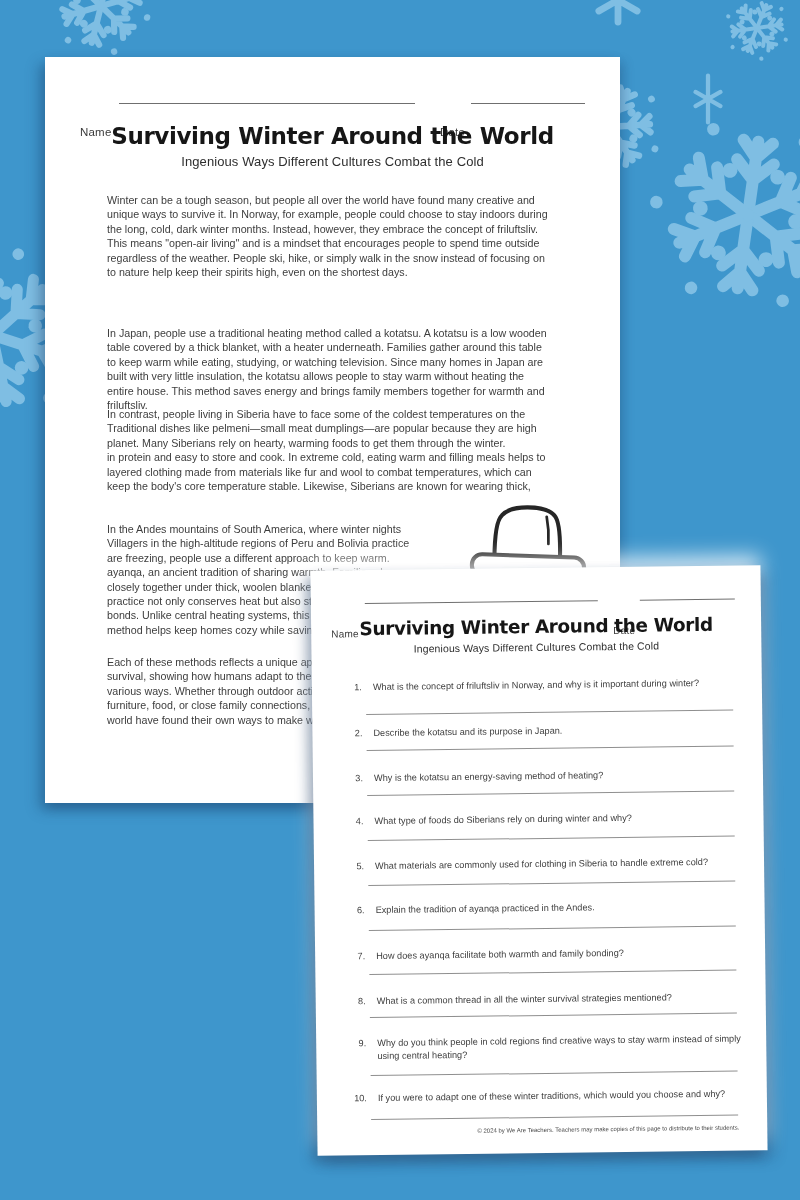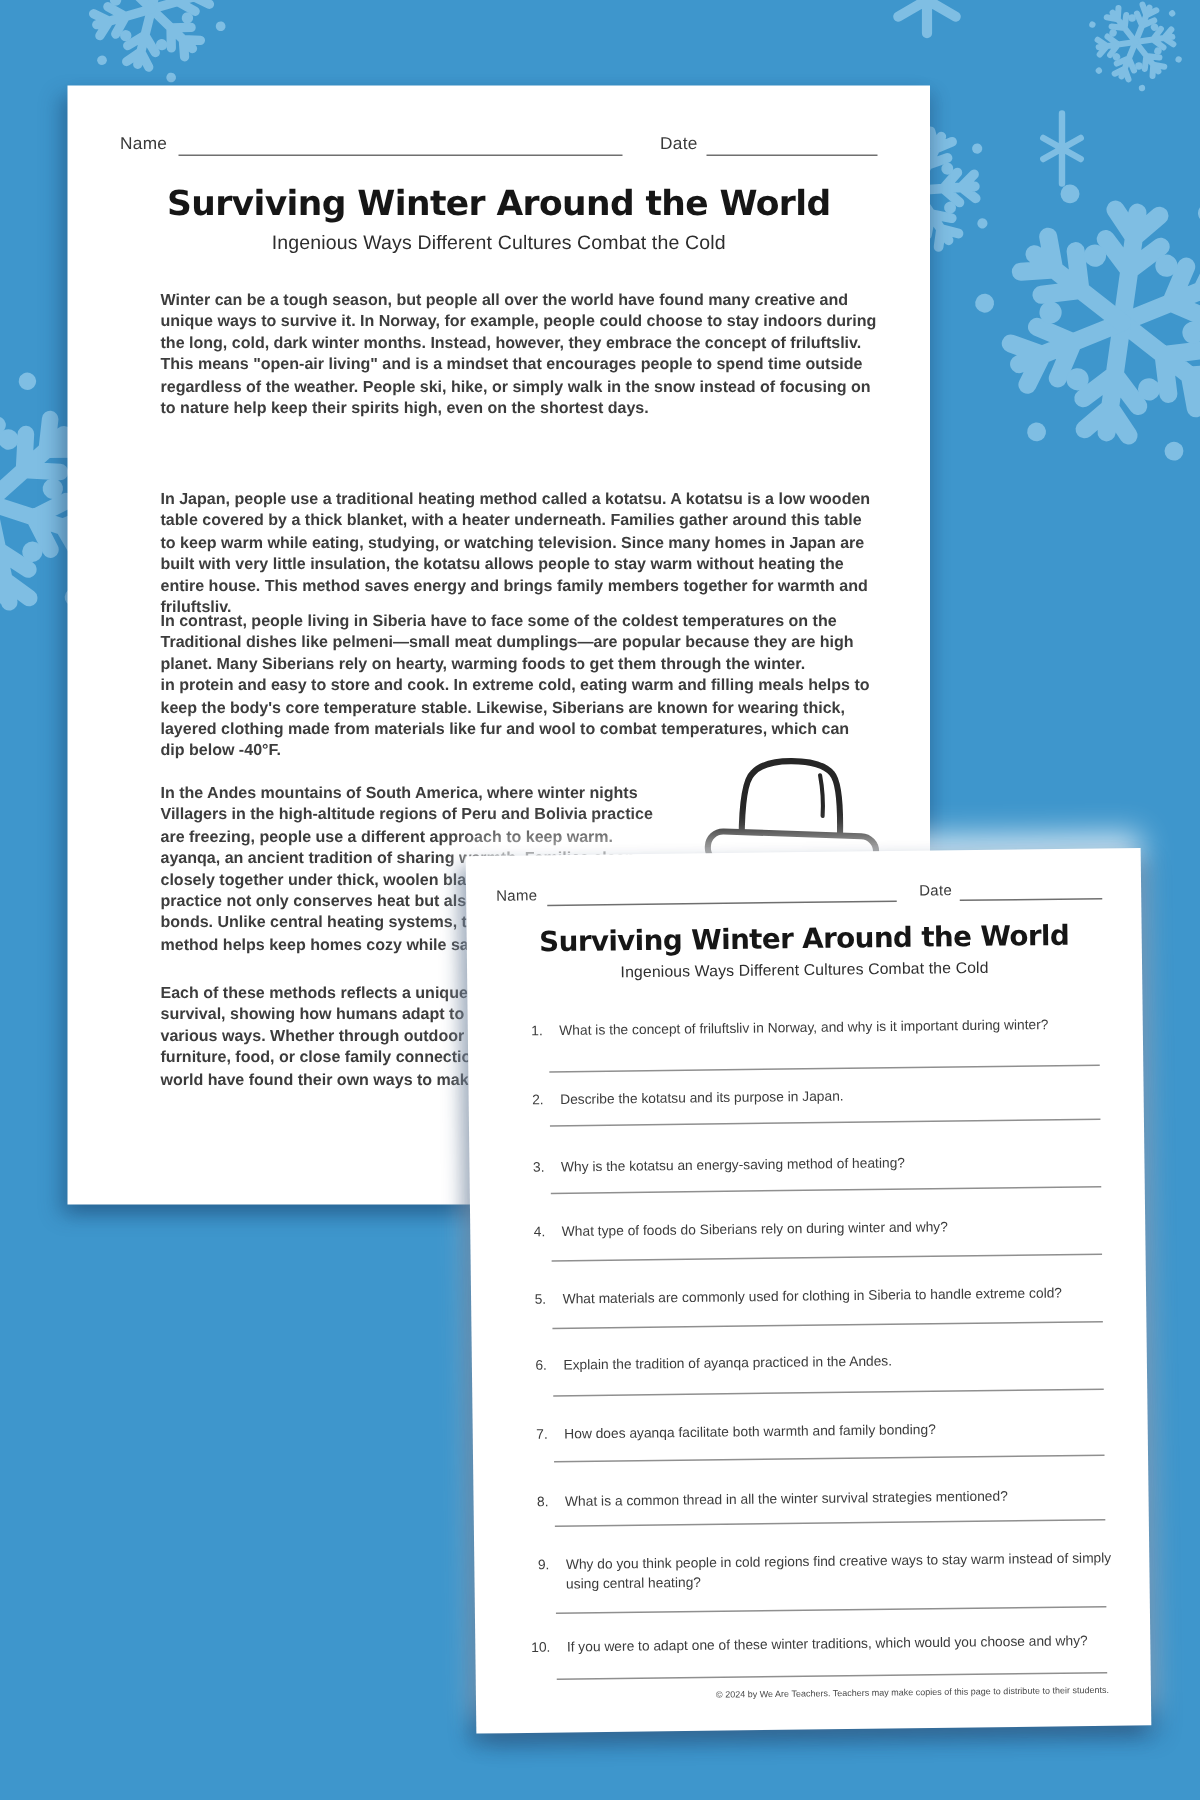--- a/index.html
+++ b/index.html
@@ -18,39 +18,39 @@
   #page-front{
     left:45px;top:57px;width:575px;height:746px;z-index:2;
     box-shadow:-6px 7px 12px rgba(21,52,92,.35), 4px 5px 10px rgba(21,52,92,.22);
   }
   #page-questions{
     left:314px;top:568px;width:450px;height:585px;z-index:3;
     transform:rotate(-0.7deg);
     box-shadow:-6px 7px 12px rgba(21,52,92,.35), 6px 8px 14px rgba(21,52,92,.28),
                0 -10px 20px rgba(255,255,255,.75);
   }
-  .nd-label{position:absolute;font-size:11.5px;color:#3a3a3a;letter-spacing:.2px;}
+  .nd-label{position:absolute;font-size:11.5px;color:#3a3a3a;letter-spacing:.2px;margin-top:36px;}
   .nd-line{position:absolute;border-top:1.4px solid #6f6f6f;height:0;}
 
   .sheet-title{
     position:absolute;width:100%;text-align:center;
     font-family:"DejaVu Sans","Liberation Sans",sans-serif;
     font-weight:800;color:#161616;letter-spacing:-0.4px;
   }
   #page-front .sheet-title{top:66px;font-size:23px;}
   #page-questions .sheet-title{top:48px;font-size:18.5px;}
   .sheet-subtitle{
     position:absolute;width:100%;text-align:center;color:#2e2e2e;
     font-weight:500;letter-spacing:.1px;
   }
   #page-front .sheet-subtitle{top:97px;font-size:13px;}
   #page-questions .sheet-subtitle{top:73px;font-size:10.5px;}
 
   .para{position:absolute;left:62px;width:470px;color:#3d3d3d;}
-  .pline{font-size:10.7px;line-height:14.4px;white-space:nowrap;font-weight:bold;}
+  .pline{font-size:10.7px;line-height:14.4px;white-space:nowrap;}
 
   #snowman{position:absolute;left:398px;top:436px;z-index:1;}
 
   .q-row{position:absolute;left:34px;display:flex;color:#3c3c3c;}
   .q-num{width:16px;text-align:right;margin-right:11px;font-size:9.2px;line-height:12.6px;flex:0 0 auto;}
   .q-text{font-size:9.2px;line-height:12.6px;max-width:378px;}
   .q-rule{position:absolute;left:54px;width:367px;border-top:1px solid #8f8f8f;height:0;}
 
   .footer-note{
     position:absolute;right:28px;top:559px;font-size:6px;color:#4a4a4a;letter-spacing:0;
@@ -127,23 +127,22 @@
         <div class="pline">to keep warm while eating, studying, or watching television. Since many homes in Japan are</div>
         <div class="pline">built with very little insulation, the kotatsu allows people to stay warm without heating the</div>
         <div class="pline">entire house. This method saves energy and brings family members together for warmth and</div>
         <div class="pline">friluftsliv.</div>
       </div>
       <div class="para" style="top: 350px;">
         <div class="pline">In contrast, people living in Siberia have to face some of the coldest temperatures on the</div>
         <div class="pline">Traditional dishes like pelmeni—small meat dumplings—are popular because they are high</div>
         <div class="pline">planet. Many Siberians rely on hearty, warming foods to get them through the winter.</div>
         <div class="pline">in protein and easy to store and cook. In extreme cold, eating warm and filling meals helps to</div>
+        <div class="pline">layered clothing made from materials like fur and wool to combat temperatures, which can</div>
         <div class="pline">keep the body's core temperature stable. Likewise, Siberians are known for wearing thick,</div>
-        <div class="pline">layered clothing made from materials like fur and wool to combat temperatures, which can</div>
-        <div class="pline">dip below -40°F.</div>
       </div>
       <div class="para" style="top: 465px;">
         <div class="pline">In the Andes mountains of South America, where winter nights</div>
         <div class="pline">Villagers in the high-altitude regions of Peru and Bolivia practice</div>
         <div class="pline">are freezing, people use a different approach to keep warm.</div>
         <div class="pline">ayanqa, an ancient tradition of sharing warmth. Families sleep</div>
         <div class="pline">closely together under thick, woolen blankets. This shared</div>
         <div class="pline">practice not only conserves heat but also strengthens family</div>
         <div class="pline">bonds. Unlike central heating systems, this communal</div>
         <div class="pline">method helps keep homes cozy while saving energy.</div>

